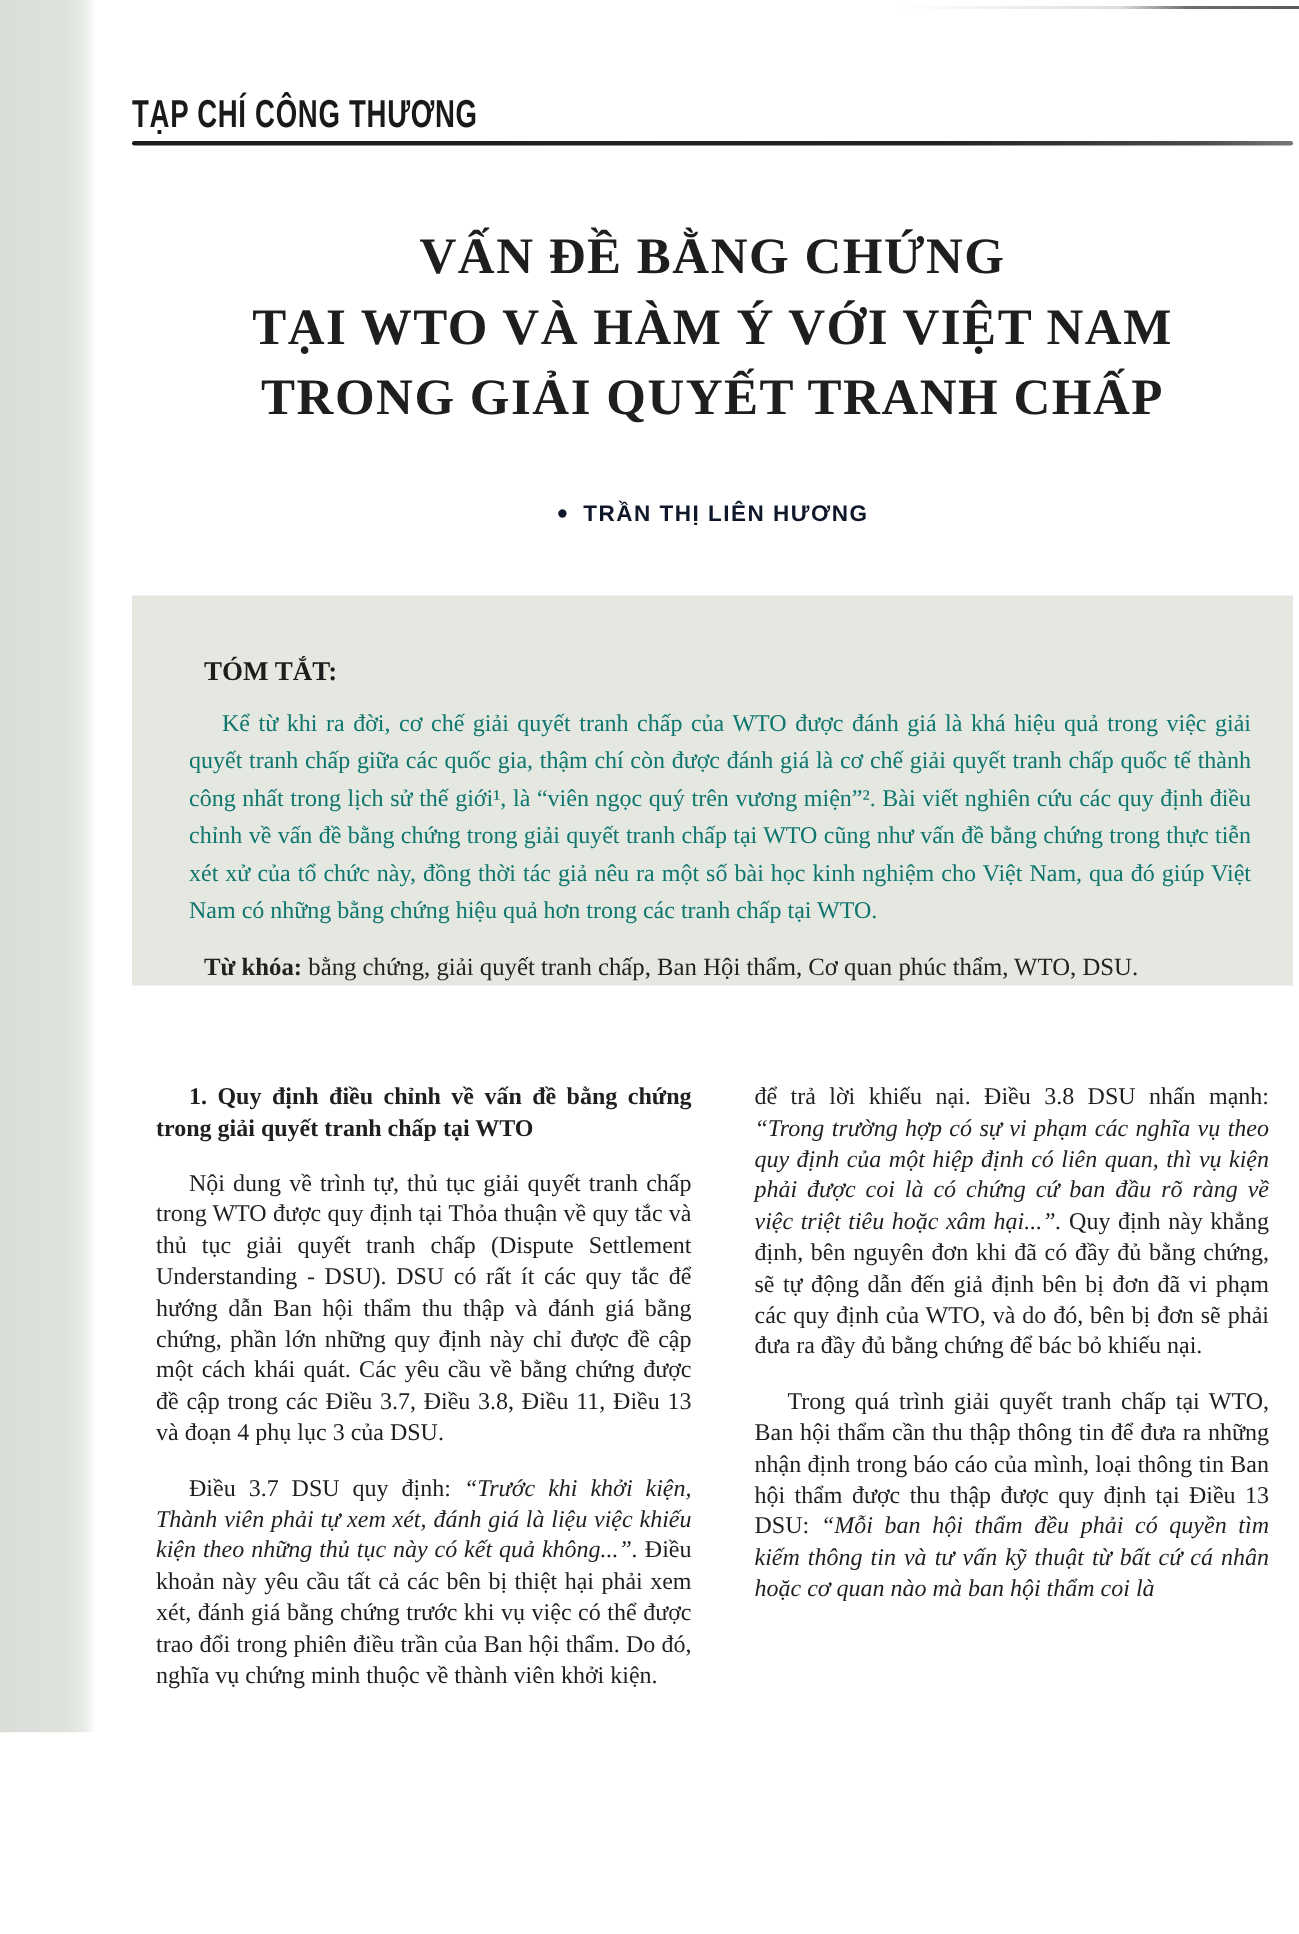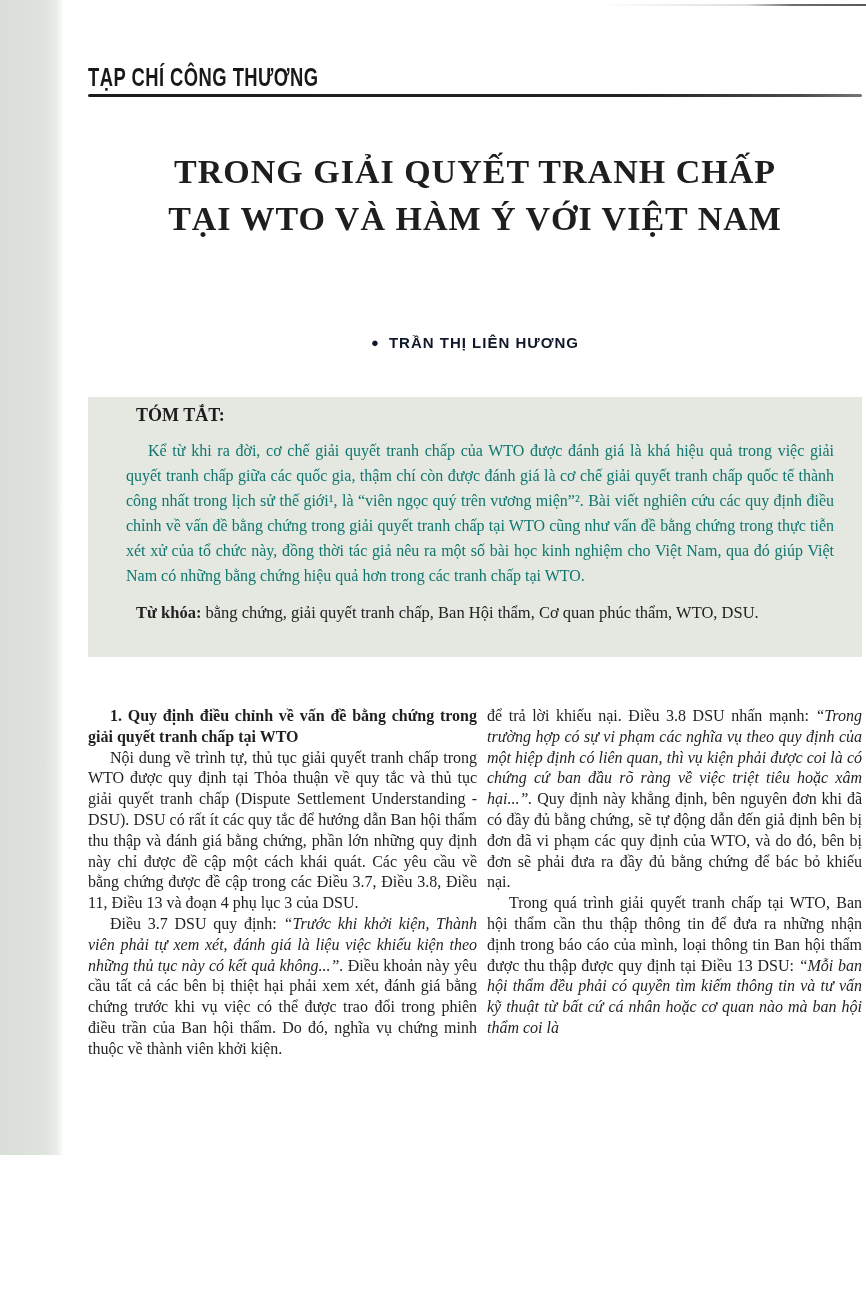--- a/index.html
+++ b/index.html
@@ -46,21 +46,21 @@
     font-family:"Liberation Sans","DejaVu Sans",sans-serif;
     font-weight:700;font-size:15px;letter-spacing:1px;color:#0f172a;
     white-space:nowrap;
   }
   .author-line .bullet{font-size:13px;margin-right:9px;position:relative;top:-1px;}
   
   .abstract-box{
     position:absolute;top:397px;left:0;width:774px;height:260px;
     background:#e5e8e1;
     box-sizing:border-box;
-    padding:8px 16px 0 26px;
+    padding:40px 16px 0 26px;
   }
   .abstract-heading{
     font-weight:700;font-size:18px;color:#1d1d1d;
     text-indent:22px;margin:0 0 6px 0;
   }
   .abstract-text{
     margin:12px;font-size:16px;line-height:25px;text-align:justify;
     text-indent:22px;color:#0f766e;
   }
   .abstract-keywords{
@@ -68,21 +68,21 @@
     text-indent:22px;color:#222;
   }
   
   .columns{
     position:absolute;top:706px;left:0;width:774px;
     display:flex;gap:10px;
   }
   .col{font-size:16px;line-height:20.8px;text-align:justify;color:#1f1f1f;}
   .col-left{width:389px;}
   .col-right{width:375px;}
-  .col p{margin:0;text-indent:22px;}
+  .col p{margin:16px;text-indent:22px;}
   .col p.sec-heading{font-weight:700;}
   .col p.cont{text-indent:0;}
   .it{font-style:italic;}
   .bd{font-weight:700;}
   
   .footer{
     position:absolute;top:1198px;left:4px;
     font-family:"Liberation Sans","DejaVu Sans",sans-serif;
     font-size:19px;letter-spacing:.6px;color:#3a3a3a;
     white-space:nowrap;
@@ -97,22 +97,23 @@
 
   <div class="edge-strip"></div>
   <div class="top-scan-line"></div>
 
   <div class="content">
 
     <div class="journal-name">TẠP CHÍ CÔNG THƯƠNG</div>
     <div class="header-rule"></div>
 
     <div class="article-title">
+      <div>VẤN ĐỀ BẰNG CHỨNG</div>
+      <div>TẠI WTO VÀ HÀM Ý VỚI VIỆT NAM</div>
       <div>TRONG GIẢI QUYẾT TRANH CHẤP</div>
-      <div>TẠI WTO VÀ HÀM Ý VỚI VIỆT NAM</div>
     </div>
 
     <div class="author-line">
       <span class="bullet">●</span><span>TRẦN THỊ LIÊN HƯƠNG</span>
     </div>
 
     <div class="abstract-box">
       <p class="abstract-heading">TÓM TẮT:</p>
       <p class="abstract-text">Kể từ khi ra đời, cơ chế giải quyết tranh chấp của WTO được đánh giá là khá hiệu quả trong việc giải quyết tranh chấp giữa các quốc gia, thậm chí còn được đánh giá là cơ chế giải quyết tranh chấp quốc tế thành công nhất trong lịch sử thế giới¹, là “viên ngọc quý trên vương miện”². Bài viết nghiên cứu các quy định điều chỉnh về vấn đề bằng chứng trong giải quyết tranh chấp tại WTO cũng như vấn đề bằng chứng trong thực tiễn xét xử của tổ chức này, đồng thời tác giả nêu ra một số bài học kinh nghiệm cho Việt Nam, qua đó giúp Việt Nam có những bằng chứng hiệu quả hơn trong các tranh chấp tại WTO.</p>
       <p class="abstract-keywords"><span class="bd">Từ khóa:</span><span> bằng chứng, giải quyết tranh chấp, Ban Hội thẩm, Cơ quan phúc thẩm, WTO, DSU.</span></p>

